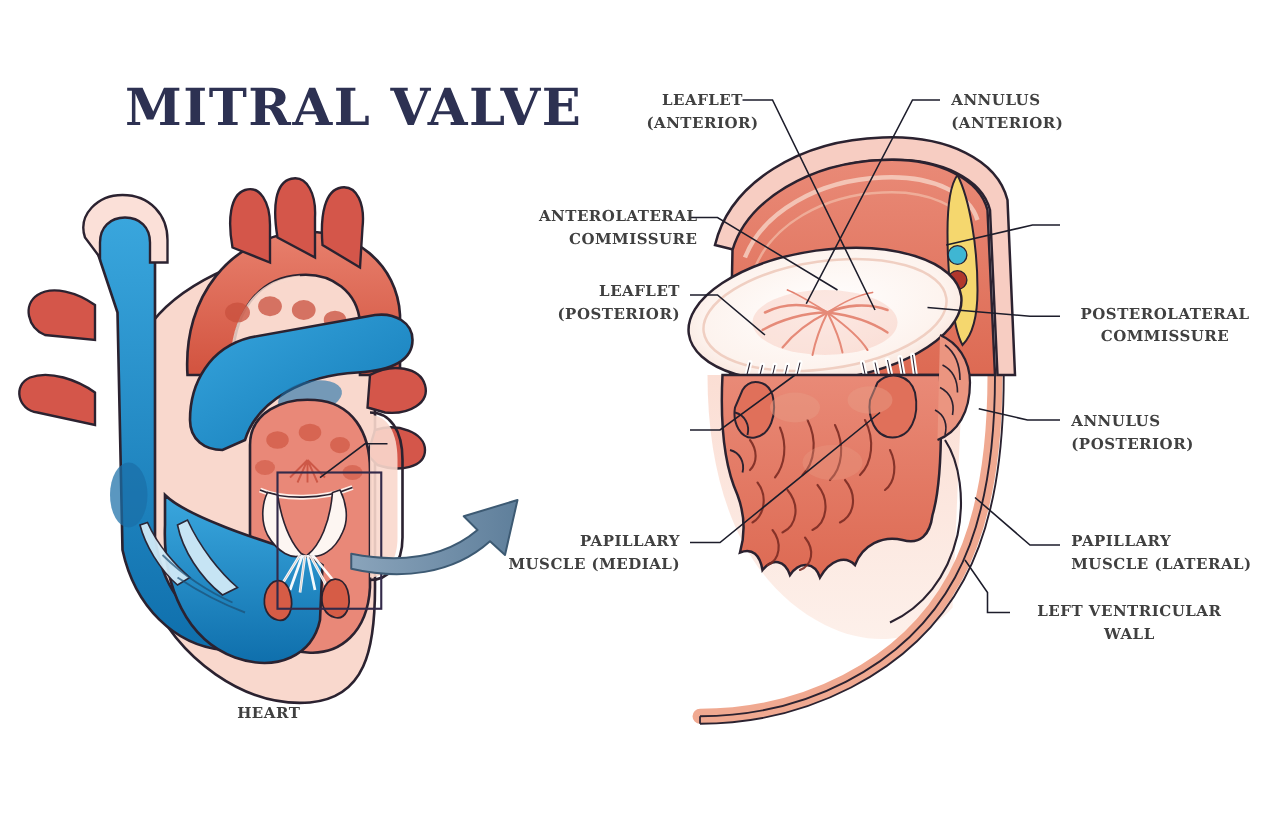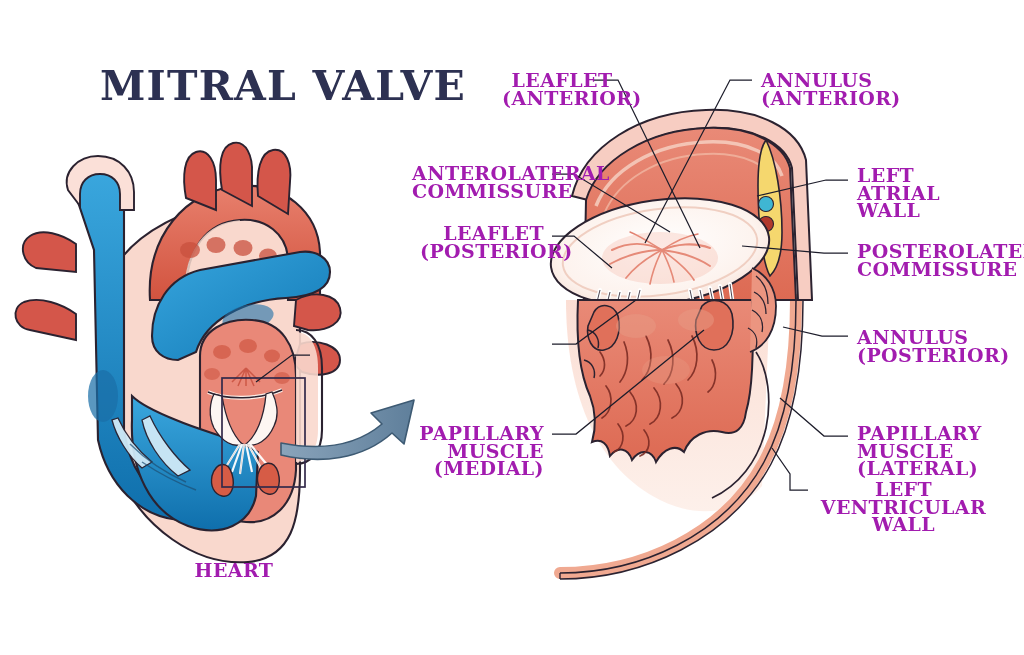--- a/index.html
+++ b/index.html
@@ -15,24 +15,24 @@
     position:absolute;left:100px;top:62px;
     font-family:"DejaVu Serif","Liberation Serif",serif;
     font-weight:bold;font-size:41px;letter-spacing:1.2px;
     color:#2d3152;white-space:nowrap;
   }
 
   .lbl{
     position:absolute;
     font-family:"DejaVu Serif","Liberation Serif",serif;
     font-weight:bold;
-    font-size:19px;
+    font-size:12px;
     line-height:17.5px;
     letter-spacing:.4px;
-    color:#a21caf;
+    color:#404040;
     white-space:pre-line;
   }
   .lbl.r{text-align:right;}
   .lbl.l{text-align:left;}
   .lbl.c{text-align:center;}
 </style>
 </head>
 <body>
 
 <div id="stage">
@@ -325,34 +325,32 @@
 
         <path d="M848 436 L824 436 L780 398"></path>
 
         <path d="M808 490 L790 490 L790 474 L772 448"></path>
       </g>
     </g>
   </svg>
 
   <div class="title">MITRAL VALVE</div>
 
-  <div class="lbl c" style="left:194px;top:562px;width:80px;">HEART</div>
+  <div class="lbl c" style="left:175px;top:562px;width:80px;">HEART</div>
 
 
   <div class="lbl c" style="left:502px;top:72px;width:120px;">LEAFLET
 (ANTERIOR)</div>
 
   <div class="lbl l" style="left:761px;top:72px;width:140px;">ANNULUS
 (ANTERIOR)</div>
 
   <div class="lbl r" style="left:412px;top:165px;width:146px;">ANTEROLATERAL
 COMMISSURE</div>
 
-  <div class="lbl l" style="left:857px;top:167px;width:140px;">LEFT
-ATRIAL WALL</div>
 
   <div class="lbl r" style="left:420px;top:225px;width:124px;">LEAFLET
 (POSTERIOR)</div>
 
   <div class="lbl l" style="left:857px;top:243px;width:150px;text-align:center;">POSTEROLATERAL
 COMMISSURE</div>
 
 
   <div class="lbl l" style="left:857px;top:329px;width:140px;">ANNULUS
 (POSTERIOR)</div>

